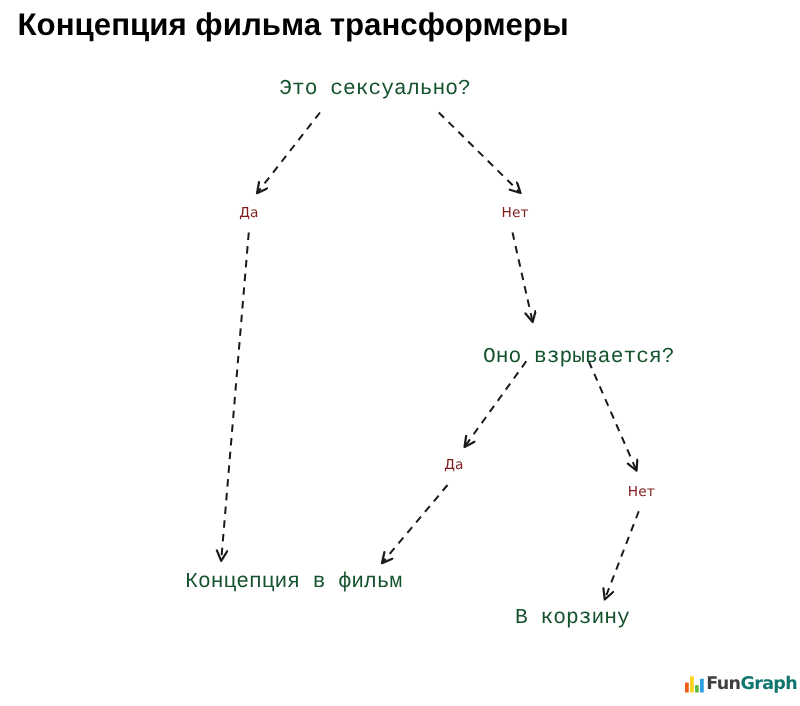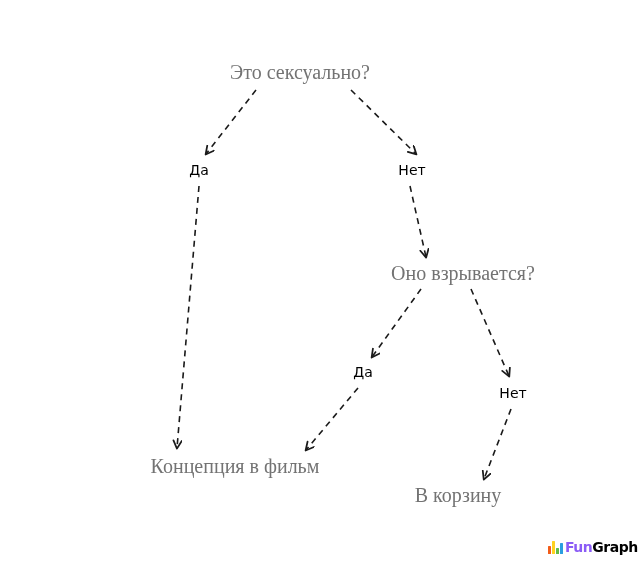--- a/index.html
+++ b/index.html
@@ -35,32 +35,32 @@
   svg.edges {
     position: absolute;
     left: 0;
     top: 0;
     width: 640px;
     height: 565px;
     pointer-events: none;
   }
   .node {
     position: absolute;
-    font-family: Liberation Serif, serif;
-    font-size: 20px;
-    color: #737373;
+    font-family: Liberation Mono, monospace;
+    font-size: 17px;
+    color: #14532d;
     white-space: nowrap;
     transform: translate(-50%, -50%);
     line-height: 1;
   }
   .label {
     position: absolute;
     font-family: "DejaVu Sans", sans-serif;
-    font-size: 14px;
-    color: #000000;
+    font-size: 11px;
+    color: #7f1d1d;
     white-space: nowrap;
     transform: translate(-50%, -50%);
     line-height: 1;
   }
   
   .logo {
     position: absolute;
     left: 548px;
     top: 536px;
     height: 18px;
@@ -83,28 +83,29 @@
   .bar2 { height: 13px; background: #ffd21e; }
   .bar3 { height: 6px;  background: #62bb46; }
   .bar4 { height: 11px; background: #2a9fe0; }
   .logo-text {
     font-family: "DejaVu Sans", sans-serif;
     font-weight: bold;
     font-size: 14px;
     line-height: 14px;
     letter-spacing: -0.5px;
   }
-  .logo-fun { color: #8b5cf6; }
-  .logo-graph { color: #000000; }
+  .logo-fun { color: #404040; }
+  .logo-graph { color: #0f766e; }
 </style>
 </head>
 <body>
 
 <div id="canvas">
 
+  <div class="title">Концепция фильма трансформеры</div>
 
   <svg class="edges" viewBox="0 0 640 565" xmlns="http://www.w3.org/2000/svg">
     <defs>
       <marker id="arrowhead" markerWidth="9" markerHeight="9" refX="5.2" refY="3" orient="auto" markerUnits="strokeWidth">
         <path d="M 0.6,0.4 L 5.6,3 L 0.6,5.6" fill="none" stroke="#1a1a1a" stroke-width="1.1" stroke-linecap="round" stroke-linejoin="round"></path>
       </marker>
     </defs>
     <g id="edge-paths">
         <path d="M 256,90 L 206,154" fill="none" stroke="#1a1a1a" stroke-width="1.6" stroke-dasharray="6 5" stroke-linecap="butt" marker-end="url(#arrowhead)"></path>
         <path d="M 351,90 L 416,154" fill="none" stroke="#1a1a1a" stroke-width="1.6" stroke-dasharray="6 5" stroke-linecap="butt" marker-end="url(#arrowhead)"></path>
@@ -113,21 +114,21 @@
         <path d="M 421,289 L 372,357" fill="none" stroke="#1a1a1a" stroke-width="1.6" stroke-dasharray="6 5" stroke-linecap="butt" marker-end="url(#arrowhead)"></path>
         <path d="M 471,289 L 509,376" fill="none" stroke="#1a1a1a" stroke-width="1.6" stroke-dasharray="6 5" stroke-linecap="butt" marker-end="url(#arrowhead)"></path>
         <path d="M 358,388 L 306,450" fill="none" stroke="#1a1a1a" stroke-width="1.6" stroke-dasharray="6 5" stroke-linecap="butt" marker-end="url(#arrowhead)"></path>
         <path d="M 511,409 L 484,479" fill="none" stroke="#1a1a1a" stroke-width="1.6" stroke-dasharray="6 5" stroke-linecap="butt" marker-end="url(#arrowhead)"></path>
       </g>
   </svg>
 
   <div class="node" style="left: 300px; top: 72px;">
     <span>Это сексуально?</span>
   </div>
-  <div class="node" style="left: 463px; top: 273px;">
+  <div class="node" style="left: 463px; top: 286px;">
     <span>Оно взрывается?</span>
   </div>
   <div class="node" style="left: 235px; top: 466px;">
     <span>Концепция в фильм</span>
   </div>
   <div class="node" style="left: 458px; top: 495px;">
     <span>В корзину</span>
   </div>
 
   <div class="label" style="left: 199px; top: 170px;">

